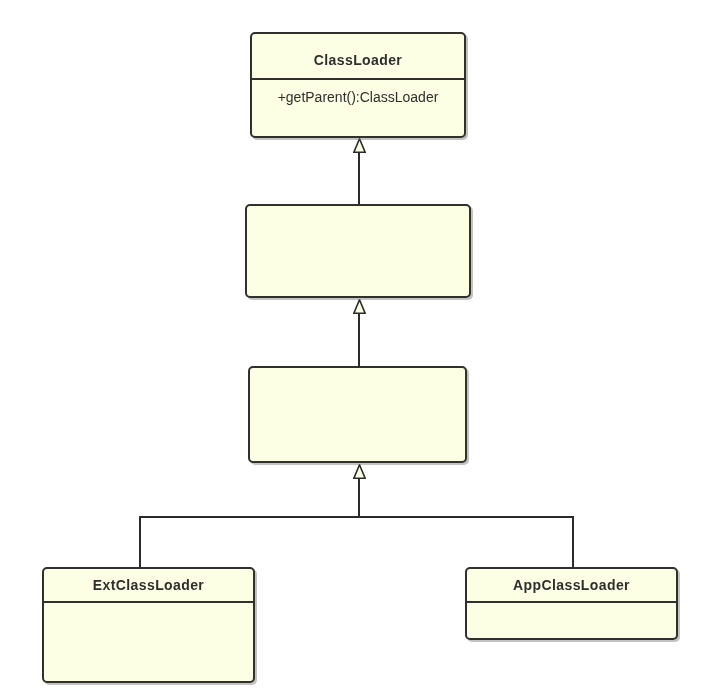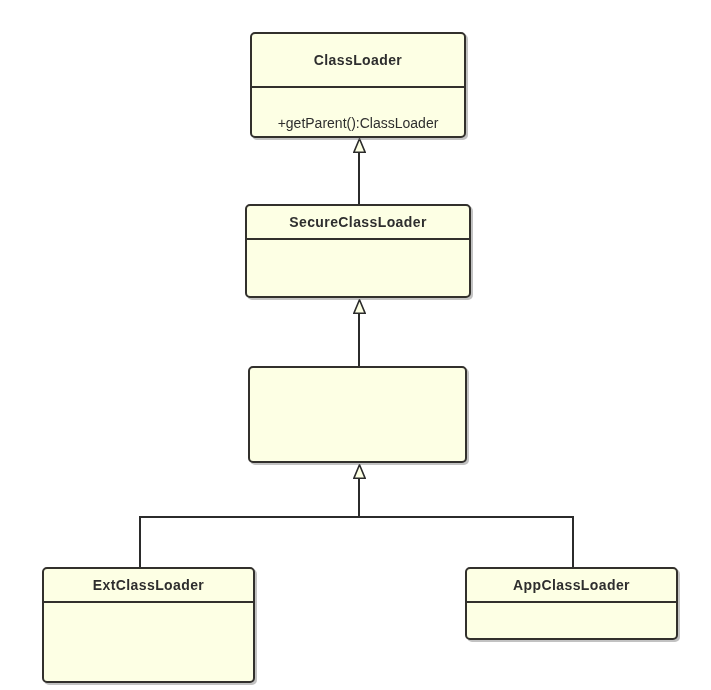--- a/index.html
+++ b/index.html
@@ -39,21 +39,21 @@
     display: flex;
     align-items: center;
     justify-content: center;
   }
   .uml-compartment {
     box-sizing: border-box;
     flex: 1 1 auto;
     display: flex;
     align-items: flex-start;
     justify-content: center;
-    padding-top: 27px;
+    padding-top: 9px;
   }
   .uml-member {
     font-size: 14px;
     color: #2e2e2e;
     font-weight: normal;
     white-space: nowrap;
   }
   .uml-compartment.empty { padding: 0; }
 
   
@@ -101,28 +101,27 @@
     <svg width="13" height="15" viewBox="0 0 13 15">
       <polygon points="6.5,0.8 12.1,14.2 0.9,14.2" fill="#fdffe4" stroke="#2b2b2b" stroke-width="1.6" stroke-linejoin="miter"></polygon>
     </svg>
   </div>
   <div class="edge-v" style="left:358px; top:478px; height:40px;"></div>
   <div class="edge-h" style="left:139px; top:516px; width:435px;"></div>
   <div class="edge-v" style="left:139px; top:516px; height:52px;"></div>
   <div class="edge-v" style="left:572px; top:516px; height:52px;"></div>
 
   <div class="uml-class" style="left:250px; top:32px; width:216px; height:106px;">
-    <div class="uml-name" style="height:54px;">ClassLoader</div>
+    <div class="uml-name" style="height:38px;margin-top:8px;">ClassLoader</div>
     <div class="uml-compartment">
       <span class="uml-member">+getParent():ClassLoader</span>
     </div>
   </div>
 
   <div class="uml-class" style="left:245px; top:204px; width:226px; height:94px;">
-    <div class="uml-name" style="height:34px;">SecureClassLoader</div>
     <div class="uml-compartment empty"></div>
   </div>
 
   <div class="uml-class" style="left:248px; top:366px; width:219px; height:97px;">
     <div class="uml-compartment empty"></div>
   </div>
 
   <div class="uml-class" style="left:42px; top:567px; width:213px; height:116px;">
     <div class="uml-name" style="height:34px;">ExtClassLoader</div>
     <div class="uml-compartment empty"></div>

